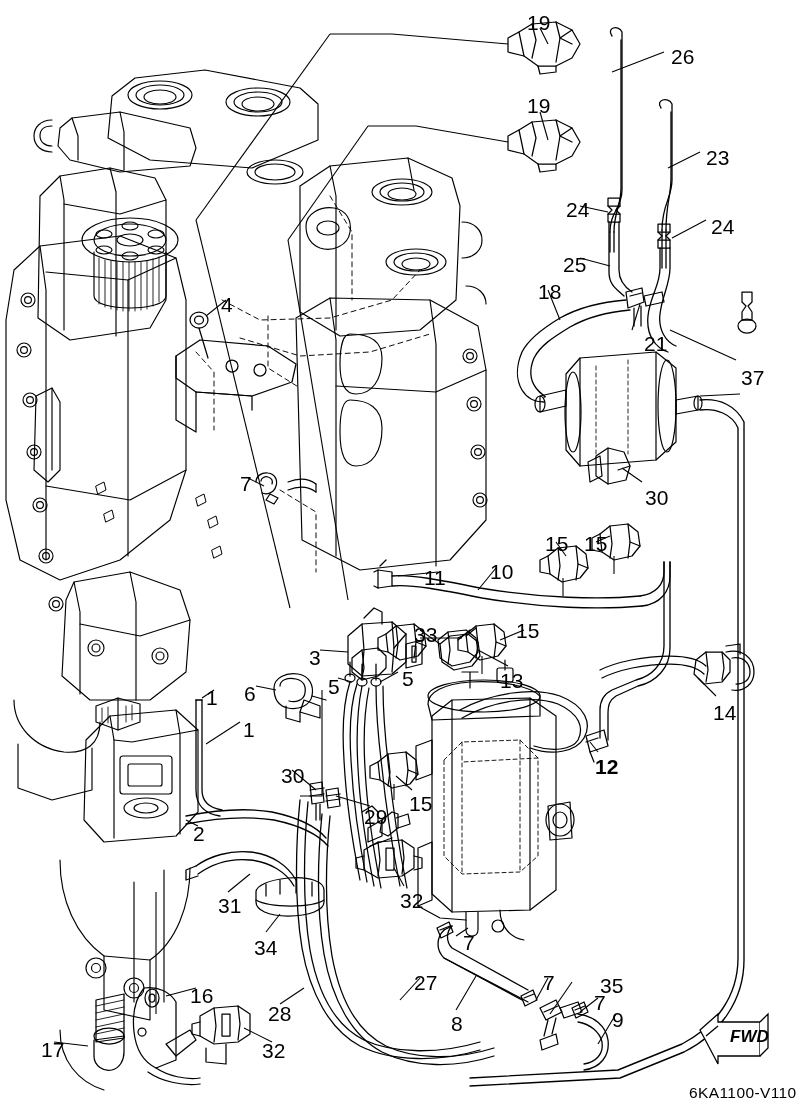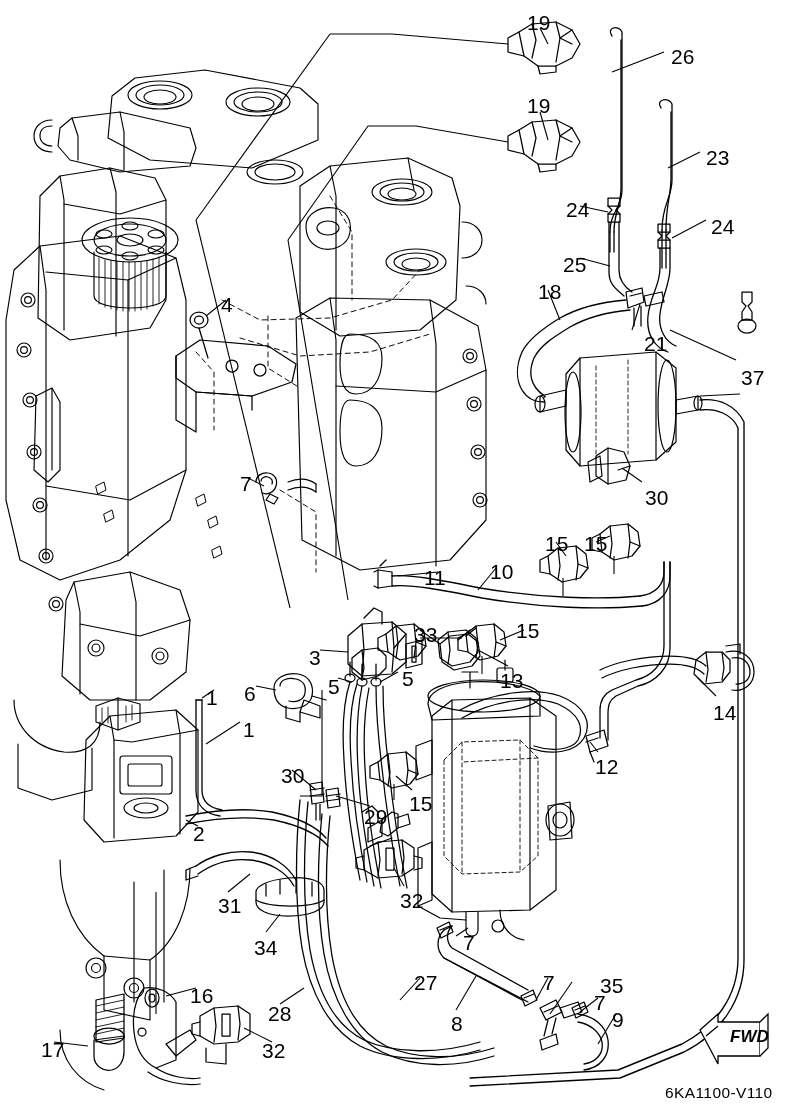--- a/index.html
+++ b/index.html
@@ -17,20 +17,21 @@
     white-space:nowrap;
     letter-spacing:0px;
   }
   #diagram-code{
     position:absolute;
     font-family:"Liberation Sans",sans-serif;
     font-size:15.5px;
     color:#000;
     letter-spacing:0.4px;
     white-space:nowrap;
+    margin-left:24px;
   }
   #fwd-label{
     position:absolute;
     font-family:"Liberation Sans",sans-serif;
     font-size:17px;
     font-weight:700;
     font-style:italic;
     color:#000;
     white-space:nowrap;
   }
@@ -713,21 +714,21 @@
   <div class="callout" style="left:545px;top:533px;">15</div>
   <div class="callout" style="left:584px;top:533px;">15</div>
   <div class="callout" style="left:414px;top:624px;">33</div>
   <div class="callout" style="left:309px;top:647px;">3</div>
   <div class="callout" style="left:516px;top:620px;">15</div>
   <div class="callout" style="left:500px;top:670px;">13</div>
   <div class="callout" style="left:328px;top:676px;">5</div>
   <div class="callout" style="left:402px;top:668px;">5</div>
   <div class="callout" style="left:244px;top:683px;">6</div>
   <div class="callout" style="left:713px;top:702px;">14</div>
-  <div class="callout" style="left:595px;top:756px;">12</div>
+  <div class="callout" style="left:595px;top:756px;font-weight:bold;">12</div>
   <div class="callout" style="left:206px;top:687px;">1</div>
   <div class="callout" style="left:243px;top:719px;">1</div>
   <div class="callout" style="left:281px;top:765px;">30</div>
   <div class="callout" style="left:409px;top:793px;">15</div>
   <div class="callout" style="left:364px;top:806px;">29</div>
   <div class="callout" style="left:193px;top:823px;">2</div>
   <div class="callout" style="left:218px;top:895px;">31</div>
   <div class="callout" style="left:400px;top:890px;">32</div>
   <div class="callout" style="left:254px;top:937px;">34</div>
   <div class="callout" style="left:463px;top:932px;">7</div>

